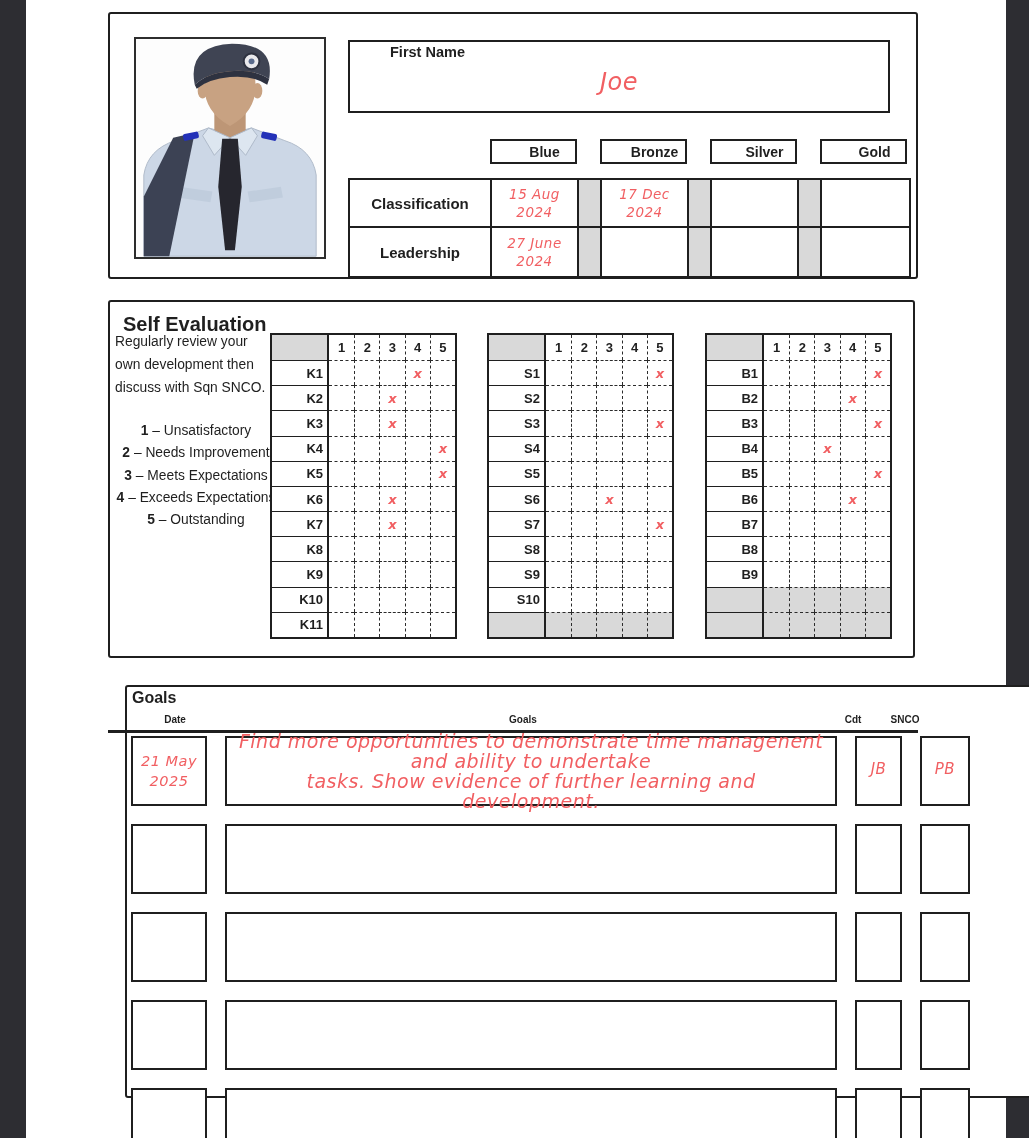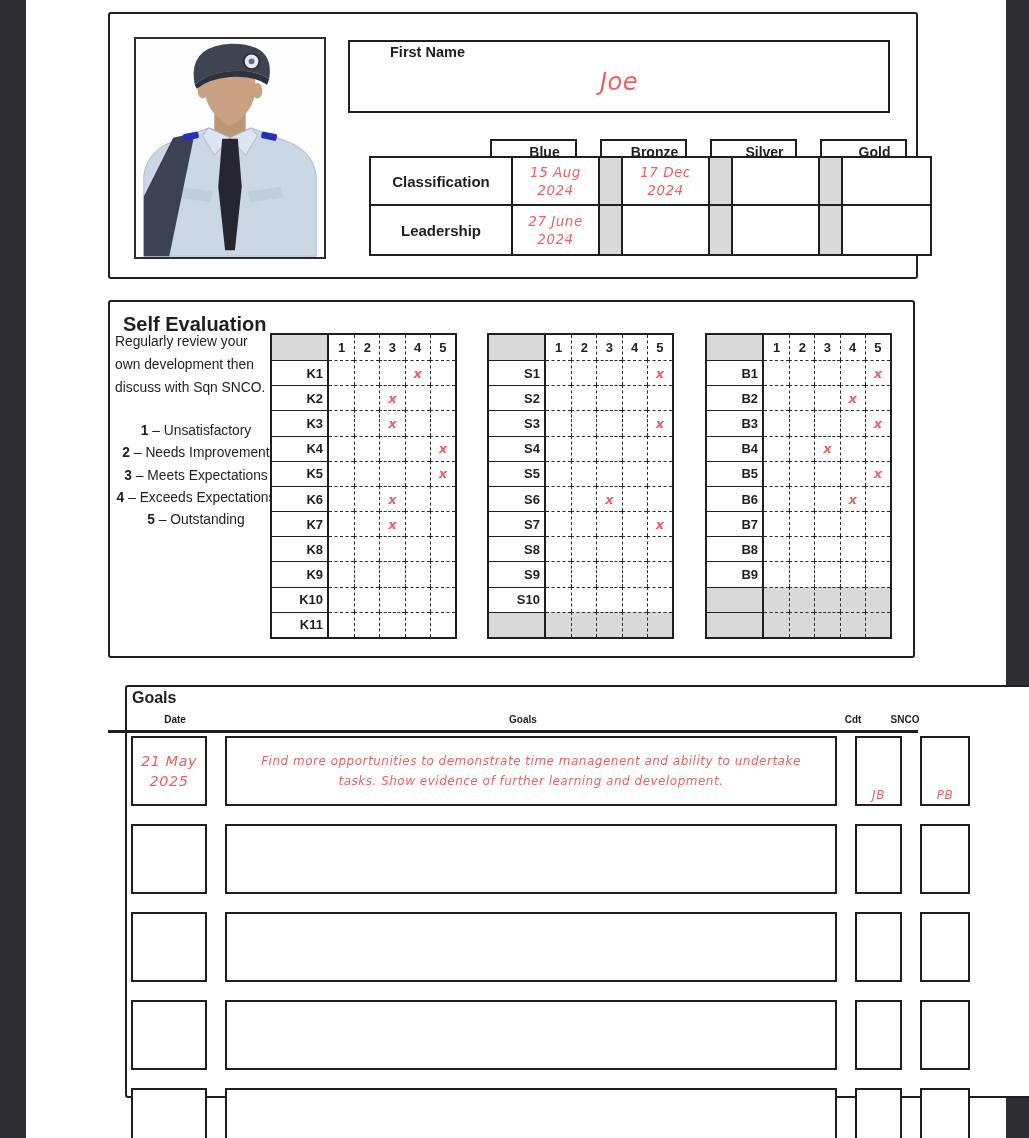--- a/index.html
+++ b/index.html
@@ -23,23 +23,23 @@
   .name-value{position:absolute;left:0;right:0;top:26px;text-align:center;}
 
   .hand{font-family:"DejaVu Sans", sans-serif;font-style:italic;color:#f15f62;letter-spacing:.5px;}
   .hand.big{font-size:24px;}
 
   #award-headers{position:absolute;left:490px;top:139px;display:flex;}
   .award-head{width:87px;height:25px;margin-right:23px;border:2.2px solid #1f1f1f;box-sizing:border-box;
     display:flex;align-items:center;justify-content:center;font-weight:bold;font-size:14px;background:#fff;padding-left:22px;}
   .award-head:last-child{margin-right:0;}
 
-  #award-body{position:absolute;left:348px;top:156px;display:grid;
+  #award-body{position:absolute;left:348px;top:178px;display:grid;
     grid-template-columns:142px 87px 23px 87px 23px 87px 23px 87px;grid-auto-rows:48px;
-    border:2.2px solid #1f1f1f;background:#fff;margin-left:21px;}
+    border:2.2px solid #1f1f1f;background:#fff;}
   .award-label{display:flex;align-items:center;justify-content:center;font-weight:bold;font-size:15px;
     border-right:2px solid #1f1f1f;border-bottom:2px solid #1f1f1f;}
   .award-cell{display:flex;flex-direction:column;align-items:center;justify-content:center;
     font-size:13.5px;line-height:18px;border-right:2px solid #1f1f1f;border-bottom:2px solid #1f1f1f;}
   .award-spacer{background:#d9d9d9;border-right:2px solid #1f1f1f;border-bottom:2px solid #1f1f1f;}
   #award-body > :nth-child(8n){border-right:none;}
   #award-body > :nth-last-child(-n+8){border-bottom:none;}
 
   
   #se-box{left:108px;top:300px;width:807px;height:358px;}
@@ -68,22 +68,22 @@
   #gh-goals{left:88px;width:616px;}
   #gh-cdt{left:700px;width:52px;}
   #gh-snco{left:752px;width:52px;}
   #goals-rule{position:absolute;left:108px;top:730px;width:810px;height:2.5px;background:#1f1f1f;}
 
   #goals-body{position:absolute;left:4px;top:49px;display:grid;
     grid-template-columns:76px 612px 47px 50px;grid-auto-rows:70px;gap:18px;}
   .goal-cell{border:2px solid #1f1f1f;box-sizing:border-box;background:#fff;
     display:flex;flex-direction:column;align-items:center;justify-content:center;text-align:center;}
   .goal-date{font-size:14.5px;line-height:20px;}
-  .goal-text{font-size:12px;line-height:20px;padding:0 8px;}
-  .goal-init{font-size:12px;justify-content:flex-end;padding-bottom:2px;}
+  .goal-text{font-size:19px;line-height:20px;padding:0 8px;}
+  .goal-init{font-size:15px;justify-content:flex-end;padding-bottom:26px;}
 </style>
 </head>
 <body>
 
 <div class="gutter left"></div>
 <div class="gutter right"></div>
 
 <section class="box" id="top-box"></section>
 
 <div id="photo-box">

